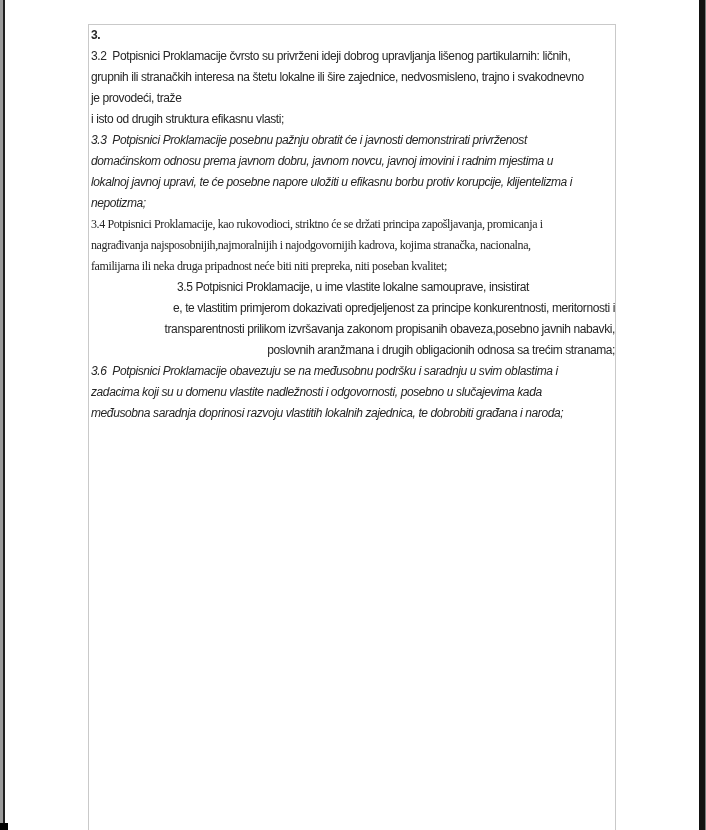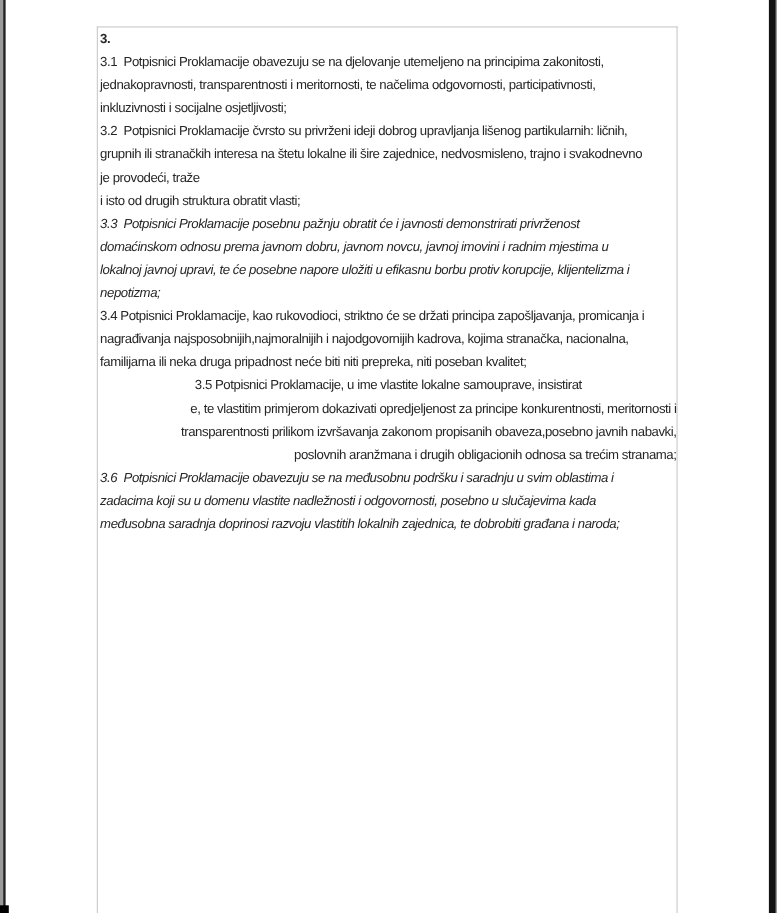--- a/index.html
+++ b/index.html
@@ -59,39 +59,36 @@
     letter-spacing: -0.4px;
     line-height: 21px;
     color: #262626;
     overflow: visible;
   }
   .heading { font-weight: bold; margin-top: 59px; }
   .p1 { margin-top: 6px; }
   .p2 { margin-top: 62px; }
   .p3 { margin-top: 3px; }
   .p4 { margin-top: 38px; font-style: italic; }
-  .p5 { margin-top: 61px; }
+  .p5 { margin-top: 61px; font-family: Liberation Serif, serif; }
   .p6 { margin-top: 33px; text-align: center; }
   .p7 { margin-top: 9px; text-align: right; }
   .p8 { margin-top: 60px; font-style: italic; }
 </style>
 </head>
 <body>
 
 <div class="screen">
 
   <div class="page">
     <p class="heading">3.</p>
-    <p class="para p1">3.1  Potpisnici Proklamacije obavezuju se na djelovanje utemeljeno na principima zakonitosti,
-jednakopravnosti, transparentnosti i meritornosti, te načelima odgovornosti, participativnosti,
-inkluzivnosti i socijalne osjetljivosti;</p>
     <p class="para p2">3.2  Potpisnici Proklamacije čvrsto su privrženi ideji dobrog upravljanja lišenog partikularnih: ličnih,
 grupnih ili stranačkih interesa na štetu lokalne ili šire zajednice, nedvosmisleno, trajno i svakodnevno
 je provodeći, traže</p>
-    <p class="para p3">i isto od drugih struktura obratit vlasti;</p>
+    <p class="para p3">i isto od drugih struktura efikasnu vlasti;</p>
     <p class="para p4">3.3  Potpisnici Proklamacije posebnu pažnju obratit će i javnosti demonstrirati privrženost
 domaćinskom odnosu prema javnom dobru, javnom novcu, javnoj imovini i radnim mjestima u
 lokalnoj javnoj upravi, te će posebne napore uložiti u efikasnu borbu protiv korupcije, klijentelizma i
 nepotizma;</p>
     <p class="para p5">3.4 Potpisnici Proklamacije, kao rukovodioci, striktno će se držati principa zapošljavanja, promicanja i
 nagrađivanja najsposobnijih,najmoralnijih i najodgovornijih kadrova, kojima stranačka, nacionalna,
 familijarna ili neka druga pripadnost neće biti niti prepreka, niti poseban kvalitet;</p>
     <p class="para p6">3.5 Potpisnici Proklamacije, u ime vlastite lokalne samouprave, insistirat</p>
     <p class="para p7">e, te vlastitim primjerom dokazivati opredjeljenost za principe konkurentnosti, meritornosti i
 transparentnosti prilikom izvršavanja zakonom propisanih obaveza,posebno javnih nabavki,

